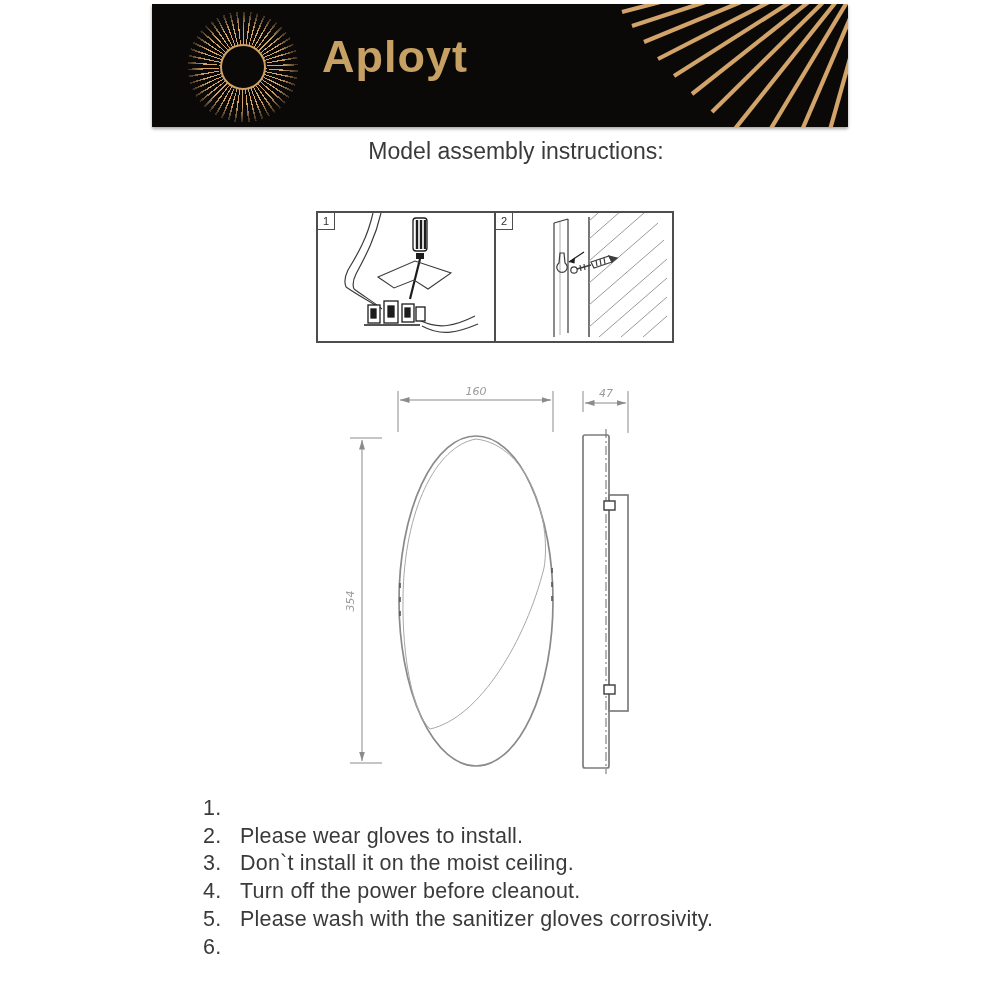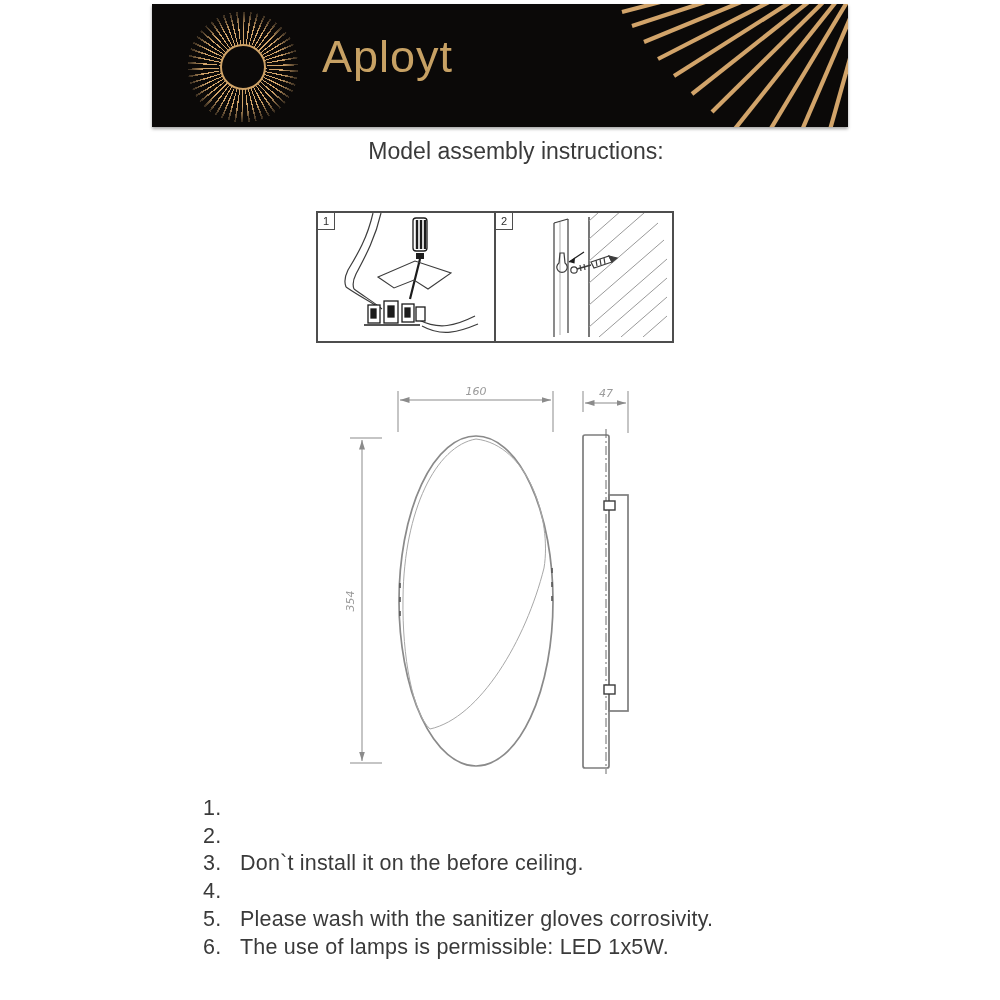--- a/index.html
+++ b/index.html
@@ -11,21 +11,21 @@
        overflow:hidden;box-shadow:0 2px 3px rgba(0,0,0,.35);}
   .rays{position:absolute;left:0;top:0;}
   .sunburst{position:absolute;left:36px;top:8px;width:110px;height:110px;}
   .sb-rays{position:absolute;inset:0;border-radius:50%;
      background:repeating-conic-gradient(#d3a56b 0deg 1.9deg,#0b0908 1.9deg 7.2deg);}
   .sb-fade{position:absolute;inset:0;border-radius:50%;
      background:radial-gradient(circle,rgba(11,9,8,0) 50%,#0b0908 76%);}
   .sb-core{position:absolute;left:50%;top:50%;width:42px;height:42px;transform:translate(-50%,-50%);
      background:#0b0908;border:2px solid #cfa367;border-radius:50%;}
   .brand{position:absolute;left:170px;top:30px;font-size:45px;line-height:1;
-     color:#c7a164;letter-spacing:1px;font-weight:400;}
+     color:#c7a164;letter-spacing:1px;font-weight:700;}
 
   
   .title{position:absolute;left:0;top:138px;width:1000px;text-align:center;
      font-size:23px;line-height:27px;color:#3a3a3a;padding-left:16px;}
 
   
   .panels{position:absolute;left:316px;top:211px;display:flex;}
   .panel{position:relative;width:176px;height:128px;border:2px solid #4d4d4d;background:#fff;}
   .panel+.panel{margin-left:-2px;}
   .tag{position:absolute;left:0;top:0;width:16px;height:16px;border-right:1.5px solid #4d4d4d;
@@ -199,31 +199,32 @@
       <text class="dimtxt" x="24" y="219" text-anchor="middle" transform="rotate(-90 24 219)" stroke="none">354</text>
     </g>
   </svg>
 
   <div class="list">
     <div class="row">
       <span class="num">1.</span>
     </div>
     <div class="row">
       <span class="num">2.</span>
+      <span class="txt">Please wear gloves to install.</span>
     </div>
     <div class="row">
       <span class="num">3.</span>
-      <span class="txt">Don`t install it on the before ceiling.</span>
+      <span class="txt">Don`t install it on the moist ceiling.</span>
     </div>
     <div class="row">
       <span class="num">4.</span>
+      <span class="txt">Turn off the power before cleanout.</span>
     </div>
     <div class="row">
       <span class="num">5.</span>
       <span class="txt">Please wash with the sanitizer gloves corrosivity.</span>
     </div>
     <div class="row">
       <span class="num">6.</span>
-      <span class="txt">The use of lamps is permissible: LED 1x5W.</span>
     </div>
   </div>
 
 </div>
 
 </body></html>

